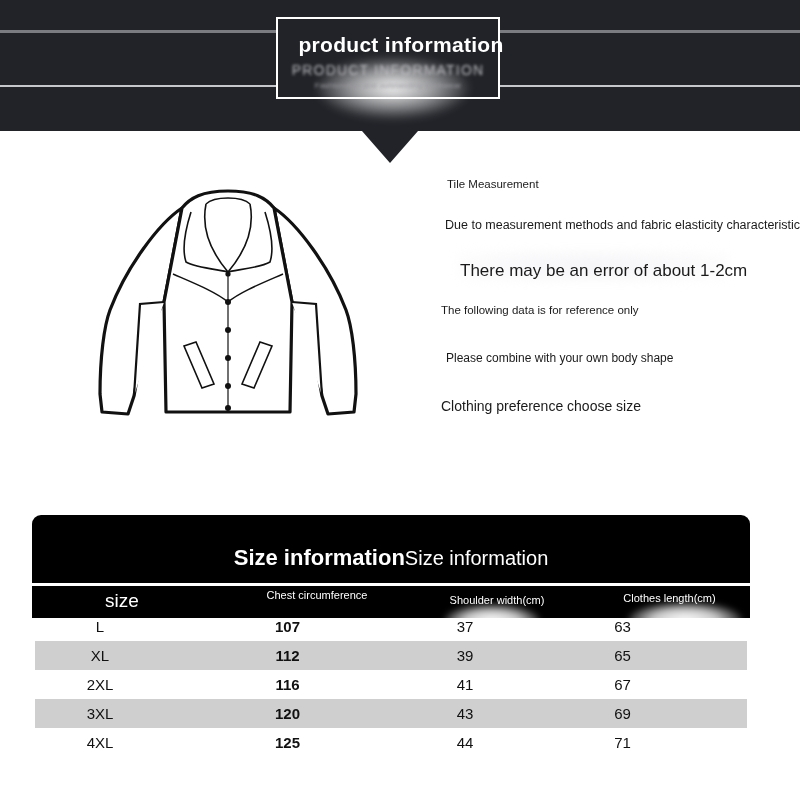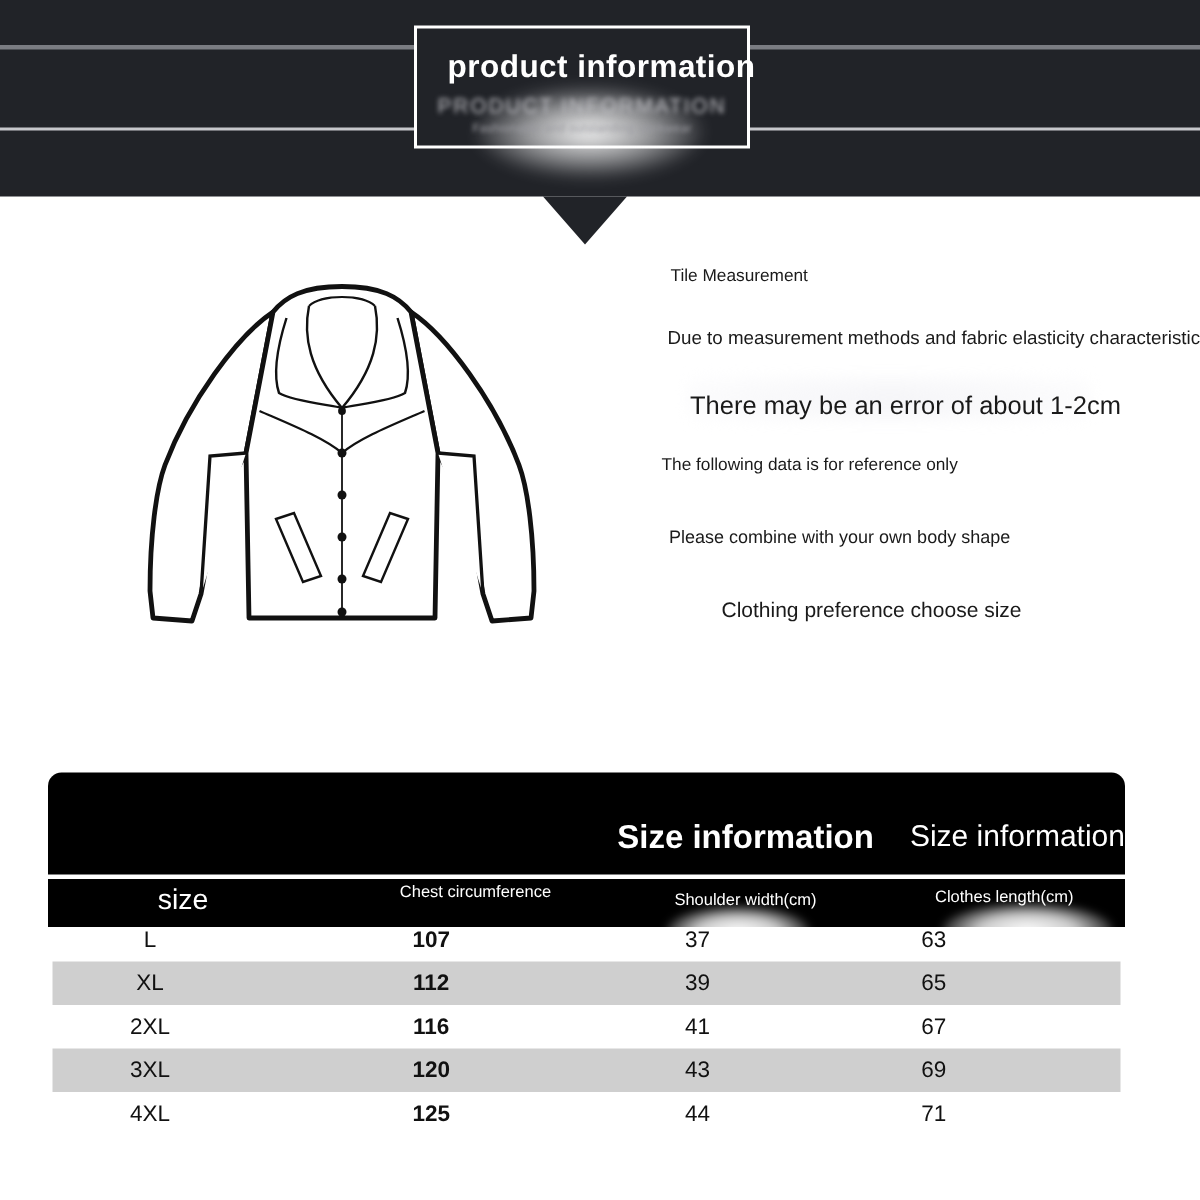--- a/index.html
+++ b/index.html
@@ -137,21 +137,21 @@
   .note {
     color: #1a1a1a;
     white-space: nowrap;
     position: absolute;
   }
   .note-1 { left: 7px;  top: 10px;  font-size: 11.5px; }
   .note-2 { left: 5px;  top: 50px;  font-size: 12.5px; }
   .note-3 { left: 20px; top: 93px;  font-size: 17px; }
   .note-4 { left: 1px;  top: 136px; font-size: 11.5px; }
   .note-5 { left: 6px;  top: 183px; font-size: 12px; text-align: center; }
-  .note-6 { left: 1px;  top: 230px; font-size: 14px; margin-left: 40px; }
+  .note-6 { left: 1px;  top: 230px; font-size: 14px; }
   .note-glow {
     position: absolute;
     left: 18px;
     top: 82px;
     width: 270px;
     height: 32px;
     background: radial-gradient(ellipse at center, rgba(245,245,248,1) 0%, rgba(248,248,250,0.7) 55%, rgba(255,255,255,0) 100%);
     filter: blur(4px);
   }
 
@@ -167,22 +167,22 @@
     overflow: hidden;
   }
   .table-title {
     position: absolute;
     left: 0;
     top: 0;
     width: 718px;
     height: 86px;
     display: flex;
     align-items: center;
-    justify-content: flex-end;
-    gap: 24px;
+    justify-content: center;
+    gap: 0;
     color: #ffffff;
     white-space: nowrap;
   }
   .table-title-a { font-size: 22px; font-weight: bold; }
   .table-title-b { font-size: 20px; font-weight: normal; }
 
   .table-head-bar {
     position: absolute;
     left: 32px;
     top: 586px;

